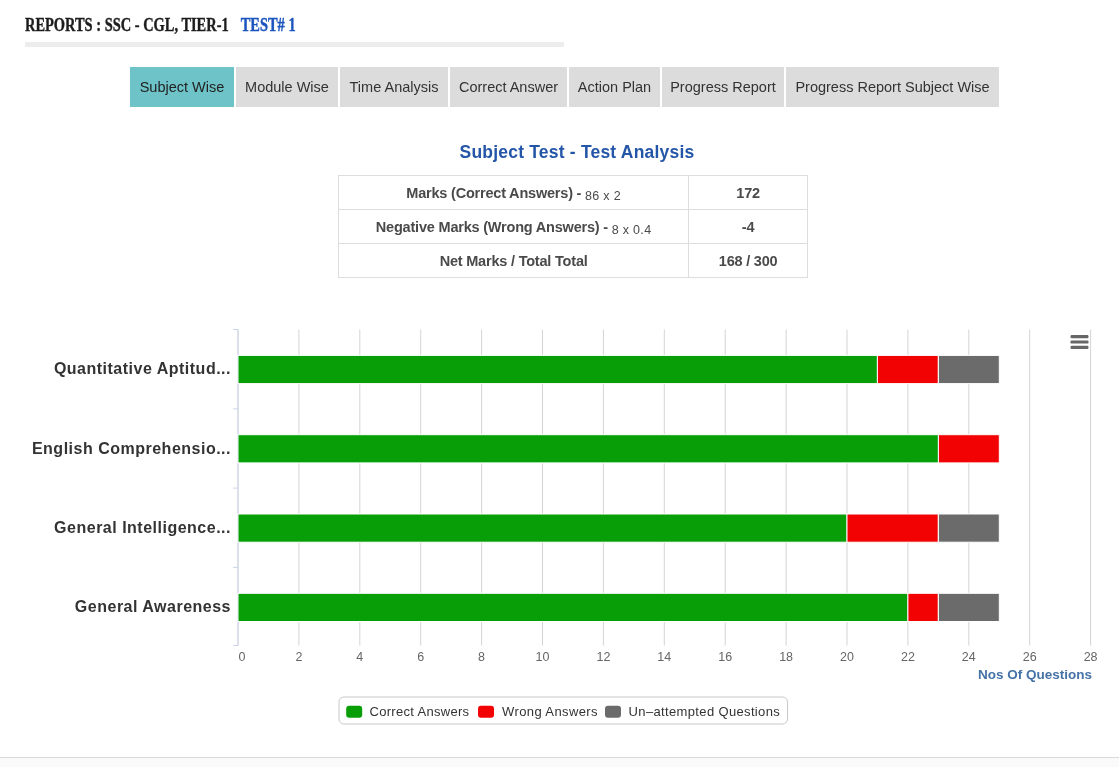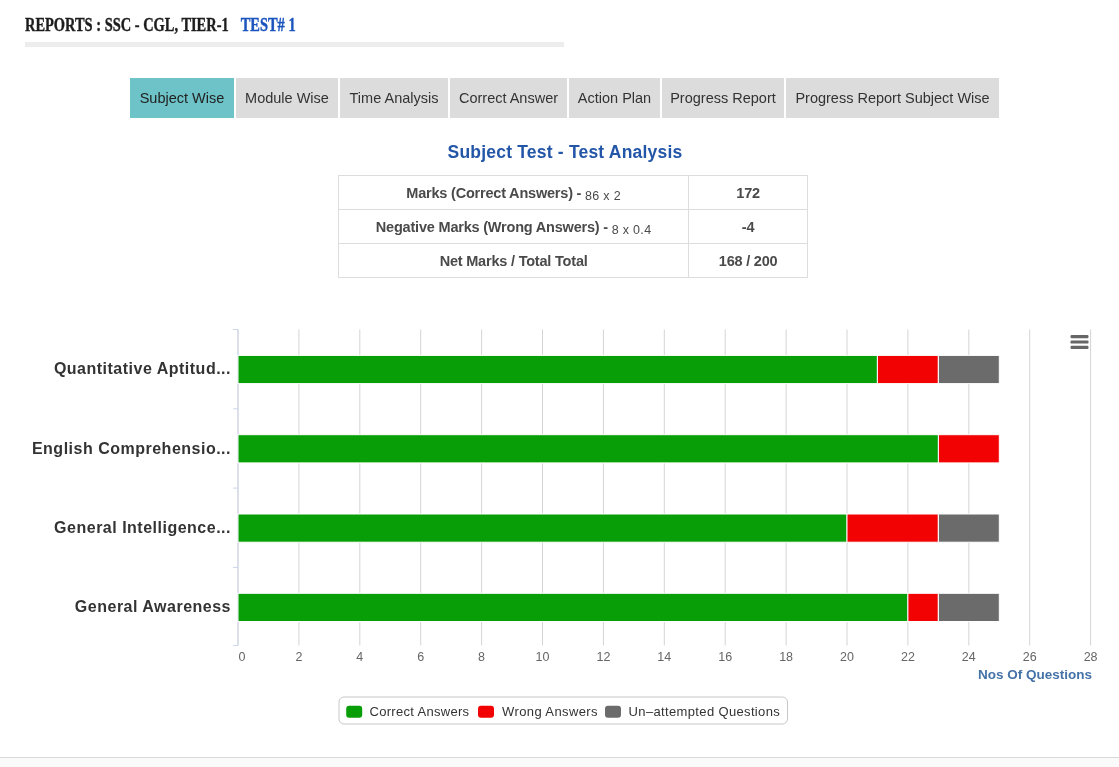--- a/index.html
+++ b/index.html
@@ -9,27 +9,27 @@
 
   .hdr { position:absolute; left:24.7px; top:14.5px;
     font-family:"Liberation Serif", serif; font-weight:bold; font-size:18.5px;
     color:#1c1c1c; white-space:nowrap; -webkit-text-stroke:0.4px #1c1c1c;
     transform:scaleX(0.78);
     transform-origin:0 0; }
   .hdr .blue { color:#1b54bd; -webkit-text-stroke:0.4px #1b54bd; margin-left:15.4px; }
   .hdr-rule { position:absolute; left:25px; top:42px; width:539px; height:5px;
     background:#ededed; }
 
-  .tabs { position:absolute; left:130px; top:67px; height:28px; white-space:nowrap;margin-top:11px; }
+  .tabs { position:absolute; left:130px; top:67px; height:28px; white-space:nowrap; }
   .tab { display:inline-block; vertical-align:top; height:40px; line-height:40px;
     background:#dcdcdc; color:#333; font-size:14.5px; text-align:center;
     margin-right:2px; }
   .tab.active { background:#6dc3c8; color:#222; }
 
-  .title { position:absolute; left:330px; top:142px; width:470px; text-align:center;
+  .title { position:absolute; left:342px; top:142px; width:470px; text-align:center;
     font-size:17.5px; font-weight:bold; color:#2456a8; letter-spacing:0.2px; }
 
   table.marks { position:absolute; left:338px; top:175px; width:470px;
     border-collapse:collapse; }
   table.marks td { border:1px solid #ddd; text-align:center; height:34px;
     font-size:14.5px; font-weight:bold; color:#4a4a4a; padding:0;
     letter-spacing:-0.2px; }
   table.marks td.c1 { width:351px; }
   table.marks td.c2 { width:119px;text-align:center; }
   .sm { font-size:12.5px; font-weight:400; position:relative; top:2.5px; letter-spacing:0.3px;margin-top:20px; }
@@ -55,21 +55,21 @@
         <tr>
           <td class="c1">Marks (Correct Answers) - <span class="sm">86 x 2</span></td>
           <td class="c2">172</td>
         </tr>
     <tr>
           <td class="c1">Negative Marks (Wrong Answers) - <span class="sm">8 x 0.4</span></td>
           <td class="c2">-4</td>
         </tr>
     <tr>
           <td class="c1">Net Marks / Total Total</td>
-          <td class="c2">168 / 200</td>
+          <td class="c2">168 / 300</td>
         </tr>
   </tbody>
     </table>
 
   <svg class="chart" width="1119" height="420" viewBox="0 0 1119 420">
     <g stroke="#d4d4d4" stroke-width="1">
         <line x1="238.0" y1="9.5" x2="238.0" y2="325.5"></line>
         <line x1="298.9" y1="9.5" x2="298.9" y2="325.5"></line>
         <line x1="359.8" y1="9.5" x2="359.8" y2="325.5"></line>
         <line x1="420.7" y1="9.5" x2="420.7" y2="325.5"></line>

